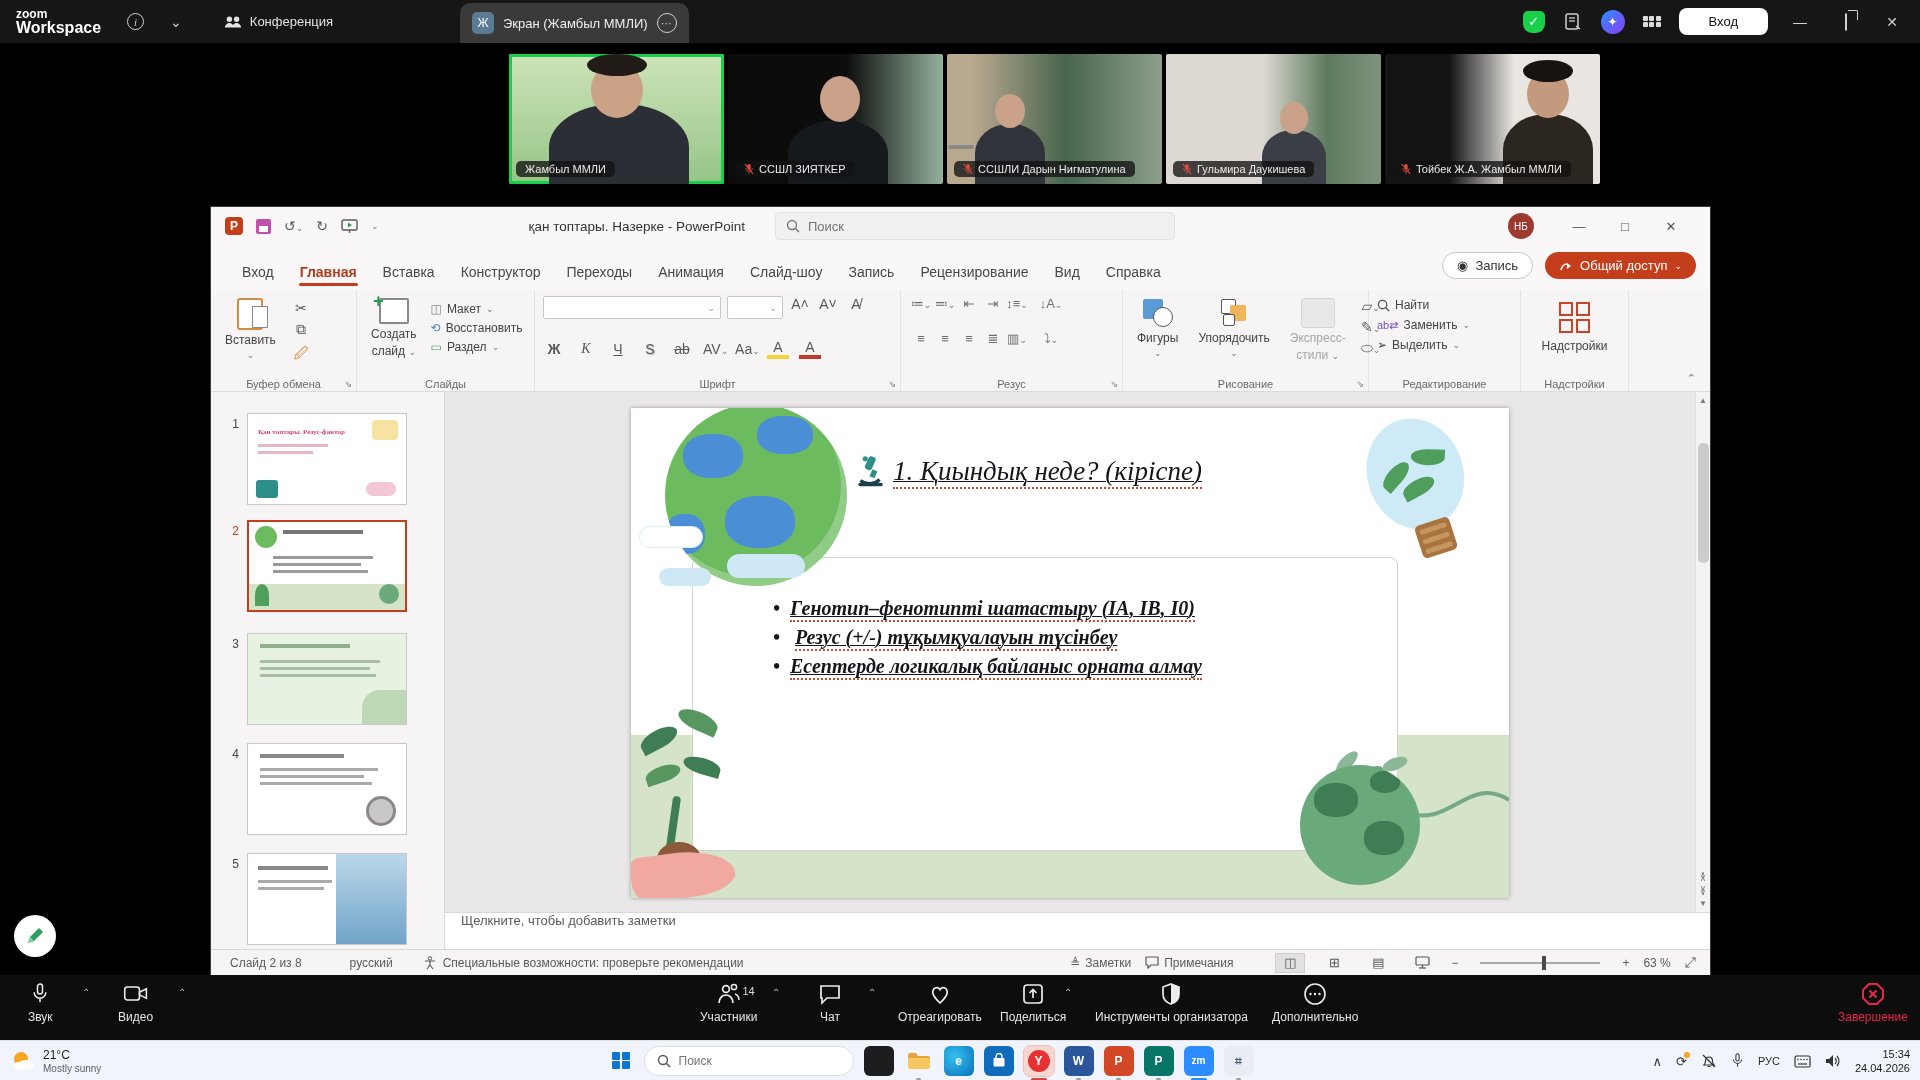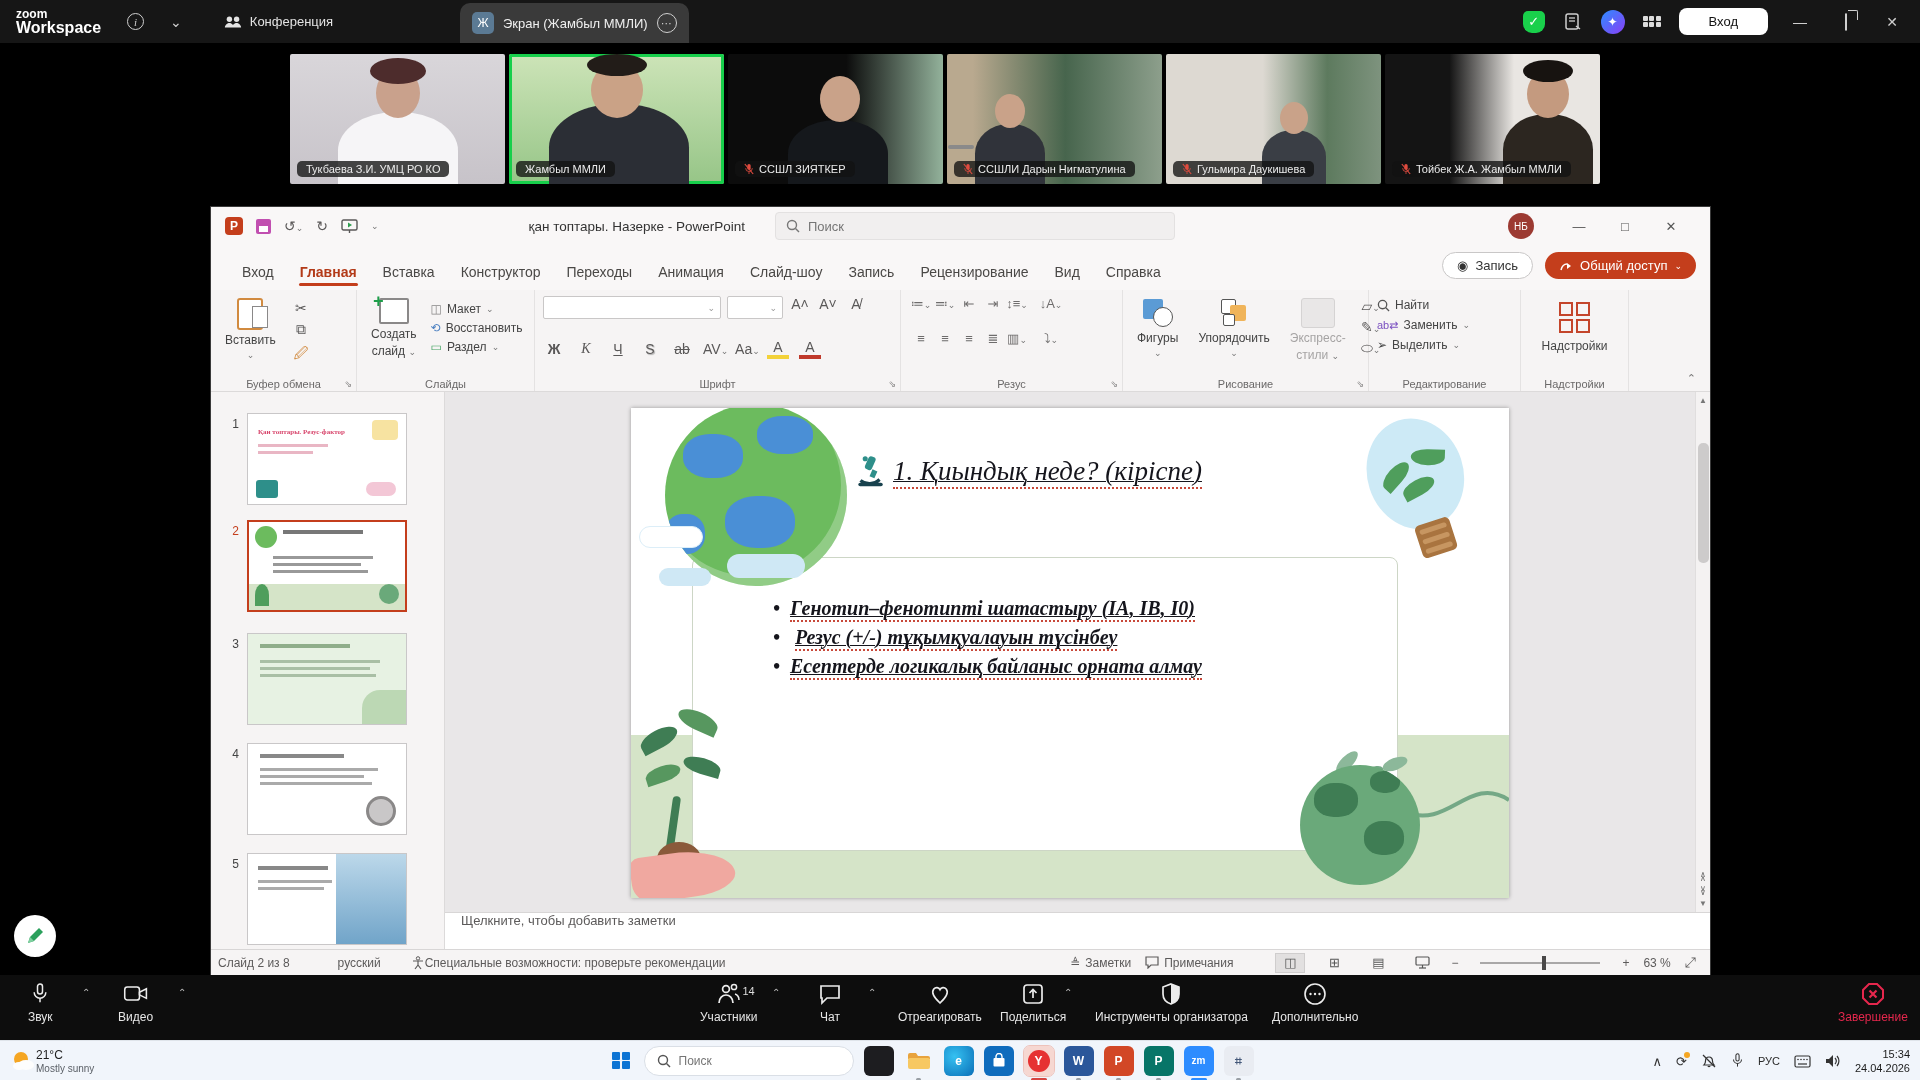--- a/index.html
+++ b/index.html
@@ -129,21 +129,21 @@
   .zbtn{position:absolute;top:7px;display:flex;flex-direction:column;align-items:center;gap:4px;font-size:12px;color:#e6e6e6}
   .zchv{position:absolute;top:12px;font-size:10px;color:#bdbdbd}
   .pcount{font-size:11px;color:#dcdcdc;position:absolute;top:3px;right:-14px}
   .endlbl{color:#e5274d}
 
   
   .annot{position:absolute;left:14px;top:915px;width:42px;height:42px;border-radius:50%;background:#fff;box-shadow:0 2px 6px rgba(0,0,0,.5);display:flex;align-items:center;justify-content:center}
 
   
   .wtb{position:absolute;left:0;top:1040px;width:1920px;height:40px;background:#f1f5fb;border-top:1px solid #dfe4ea;display:flex;align-items:center}
-  .weather{display:flex;align-items:center;margin-left:10px;width:150px}
+  .weather{display:flex;align-items:center;gap:7px;margin-left:10px;width:150px}
   .wtemp{font-size:12px;color:#1f1f1f;line-height:1.25}
   .wdesc{font-size:10px;color:#5a5f66}
   .startic{display:grid;grid-template-columns:8px 8px;grid-gap:1.5px;margin-left:452px}
   .startic i{width:8px;height:8px;background:#0e75d4;border-radius:1px}
   .wsearch{margin-left:14px;width:210px;height:30px;background:#fff;border:1px solid #dadfe6;border-radius:16px;display:flex;align-items:center;gap:8px;padding:0 12px}
   .wsearch input{border:none;outline:none;font-size:12px;color:#555;width:150px;background:transparent;font-family:"Liberation Sans",sans-serif}
   .tico{width:30px;height:30px;border-radius:6px;display:flex;align-items:center;justify-content:center;margin-left:10px;position:relative;font-weight:bold;color:#fff;font-size:12px}
   .tico .dot{position:absolute;bottom:-5px;left:12px;width:5px;height:3px;border-radius:2px;background:#9aa0a6}
   .tico .bar{position:absolute;bottom:-5px;left:7px;width:16px;height:3px;border-radius:2px}
   .ticoActive{background:#f6d7d1;outline:1px solid #eec2ba}
@@ -193,28 +193,20 @@
       </div>
     <div class="login-btn">Вход</div>
     <div class="wctl">—</div>
     <div class="wctl"><span class="restore"><i></i></span></div>
     <div class="wctl">✕</div>
   </div>
 </div>
 
 <div class="strip">
 
-  <div class="vthumb" style="left:290px;background:linear-gradient(180deg,#d9d6da,#c7c3c9)">
-    <div class="torso" style="left:48px;top:58px;width:120px;height:80px;background:#f6f5f7"></div>
-    <div class="head" style="left:86px;top:14px;width:44px;height:50px;background:#c9a18c"></div>
-    <div class="head" style="left:80px;top:4px;width:56px;height:26px;background:#4d2c2c"></div>
-    <div class="vlabel">
-        <span>Тукбаева З.И. УМЦ РО КО</span>
-      </div>
-  </div>
 
   <div class="vthumb active" style="left:509px;background:linear-gradient(180deg,#cde4b8,#96c587)">
     <div class="torso" style="left:40px;top:50px;width:140px;height:90px;background:#2b2e35"></div>
     <div class="head" style="left:82px;top:8px;width:52px;height:56px;background:#caa286"></div>
     <div class="head" style="left:78px;top:0;width:60px;height:22px;background:#221c18"></div>
     <div class="vlabel">
         <span>Жамбыл ММЛИ</span>
       </div>
   </div>
 
@@ -619,23 +611,23 @@
       <div class="dbl" style="margin-top:6px">∨<br>∨</div>
       <div style="padding:4px 0">▼</div>
     </div>
 
     <div class="notes">
       <span>Щелкните, чтобы добавить заметки</span>
     </div>
   </div>
 
   <div class="statusbar">
-    <span style="margin-left:7px">Слайд 2 из 8</span>
+    <span style="margin-left:19px">Слайд 2 из 8</span>
     <span style="margin-left:48px">русский</span>
-    <span style="margin-left:30px;display:flex;align-items:center;">
+    <span style="margin-left:30px;display:flex;align-items:center;gap:6px">
       <svg width="14" height="14" viewBox="0 0 14 14">
           <circle cx="7" cy="2.4" r="1.7" fill="none" stroke="#5c5a5a"></circle>
           <path d="M2 5h10M7 5v4M7 9l-3 4M7 9l3 4" stroke="#5c5a5a" fill="none" stroke-width="1.2"></path>
         </svg>
       <span>Специальные возможности: проверьте рекомендации</span>
     </span>
     <div style="position:absolute;right:14px;display:flex;align-items:center;gap:14px">
       <span style="display:flex;align-items:center;gap:5px">
           <span class="st-ic">≜</span>
           <span>Заметки</span>

